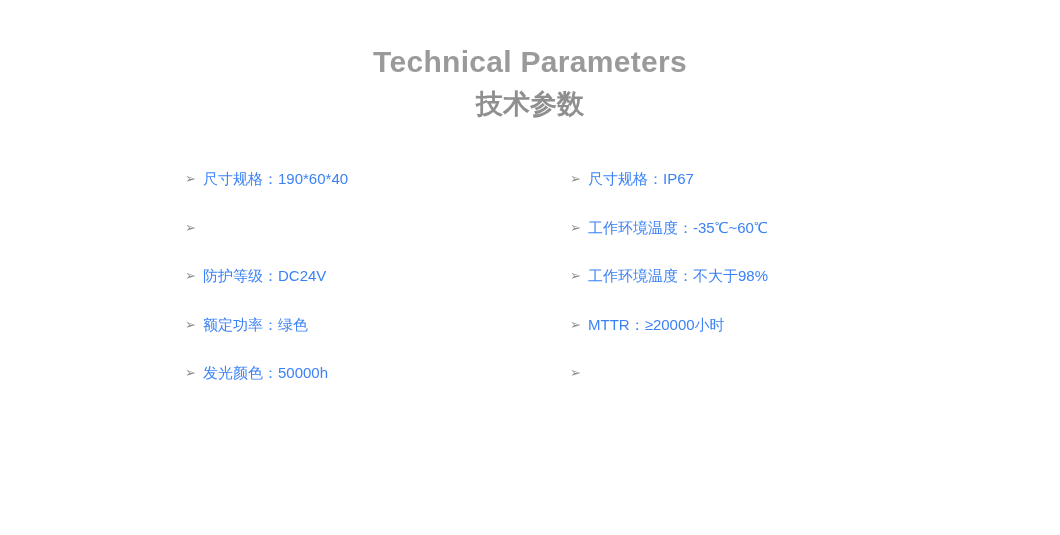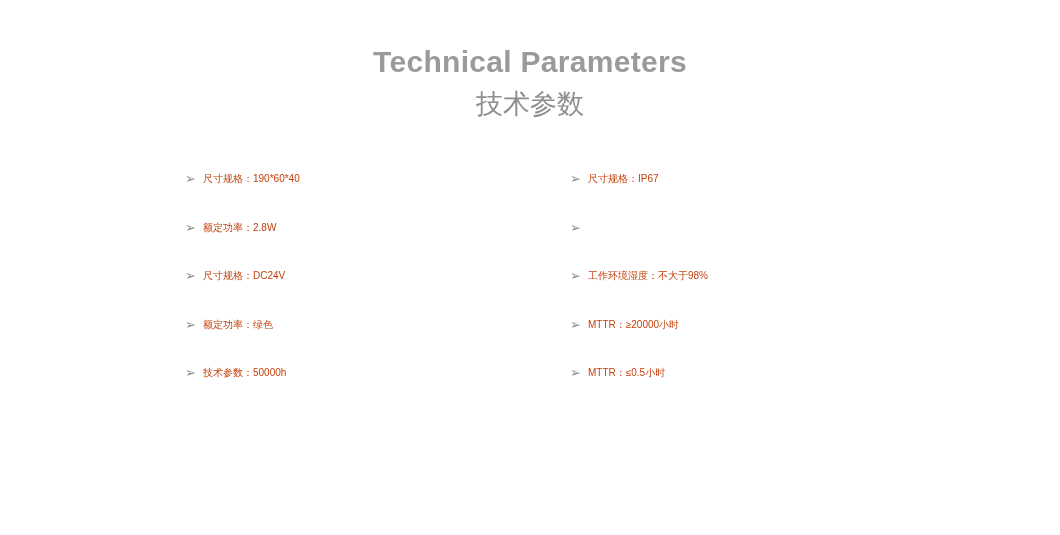--- a/index.html
+++ b/index.html
@@ -28,21 +28,21 @@
     font-weight: bold;
     color: #9a9a9a;
     letter-spacing: 0.3px;
     line-height: 40px;
   }
   .title-cn {
     font-size: 27px;
     color: #8f8f8f;
     line-height: 40px;
     margin-top: 2px;
-    font-weight: normal;
+    font-weight: bold;
   }
   .spec-grid {
     position: absolute;
     top: 168px;
     left: 0;
     width: 1060px;
     display: flex;
   }
   .spec-col {
     width: 385px;
@@ -65,22 +65,22 @@
   }
   .bullet {
     color: #8a8a8a;
     font-size: 13px;
     width: 18px;
     flex: 0 0 18px;
     line-height: 21px;
     transform: translateY(0px);
   }
   .spec-text {
-    color: #c2410c;
-    font-size: 10px;
+    color: #3b82f6;
+    font-size: 15px;
     line-height: 21px;
   }
 </style>
 </head>
 <body>
 
 <div class="page">
 
   <div class="header">
     <div class="title-en">Technical Parameters</div>
@@ -89,52 +89,51 @@
 
   <div class="spec-grid">
 
     <div class="spec-col left">
       <div class="spec-item">
         <span class="bullet">➢</span>
         <span class="spec-text">尺寸规格：190*60*40</span>
       </div>
       <div class="spec-item">
         <span class="bullet">➢</span>
-        <span class="spec-text">额定功率：2.8W</span>
       </div>
       <div class="spec-item">
         <span class="bullet">➢</span>
-        <span class="spec-text">尺寸规格：DC24V</span>
+        <span class="spec-text">防护等级：DC24V</span>
       </div>
       <div class="spec-item">
         <span class="bullet">➢</span>
         <span class="spec-text">额定功率：绿色</span>
       </div>
       <div class="spec-item">
         <span class="bullet">➢</span>
-        <span class="spec-text">技术参数：50000h</span>
+        <span class="spec-text">发光颜色：50000h</span>
       </div>
     </div>
 
     <div class="spec-col right">
       <div class="spec-item">
         <span class="bullet">➢</span>
         <span class="spec-text">尺寸规格：IP67</span>
       </div>
       <div class="spec-item">
         <span class="bullet">➢</span>
+        <span class="spec-text">工作环境温度：-35℃~60℃</span>
       </div>
       <div class="spec-item">
         <span class="bullet">➢</span>
-        <span class="spec-text">工作环境湿度：不大于98%</span>
+        <span class="spec-text">工作环境温度：不大于98%</span>
       </div>
       <div class="spec-item">
         <span class="bullet">➢</span>
         <span class="spec-text">MTTR：≥20000小时</span>
       </div>
       <div class="spec-item">
         <span class="bullet">➢</span>
-        <span class="spec-text">MTTR：≤0.5小时</span>
       </div>
     </div>
 
   </div>
 </div>
 
 </body></html>

